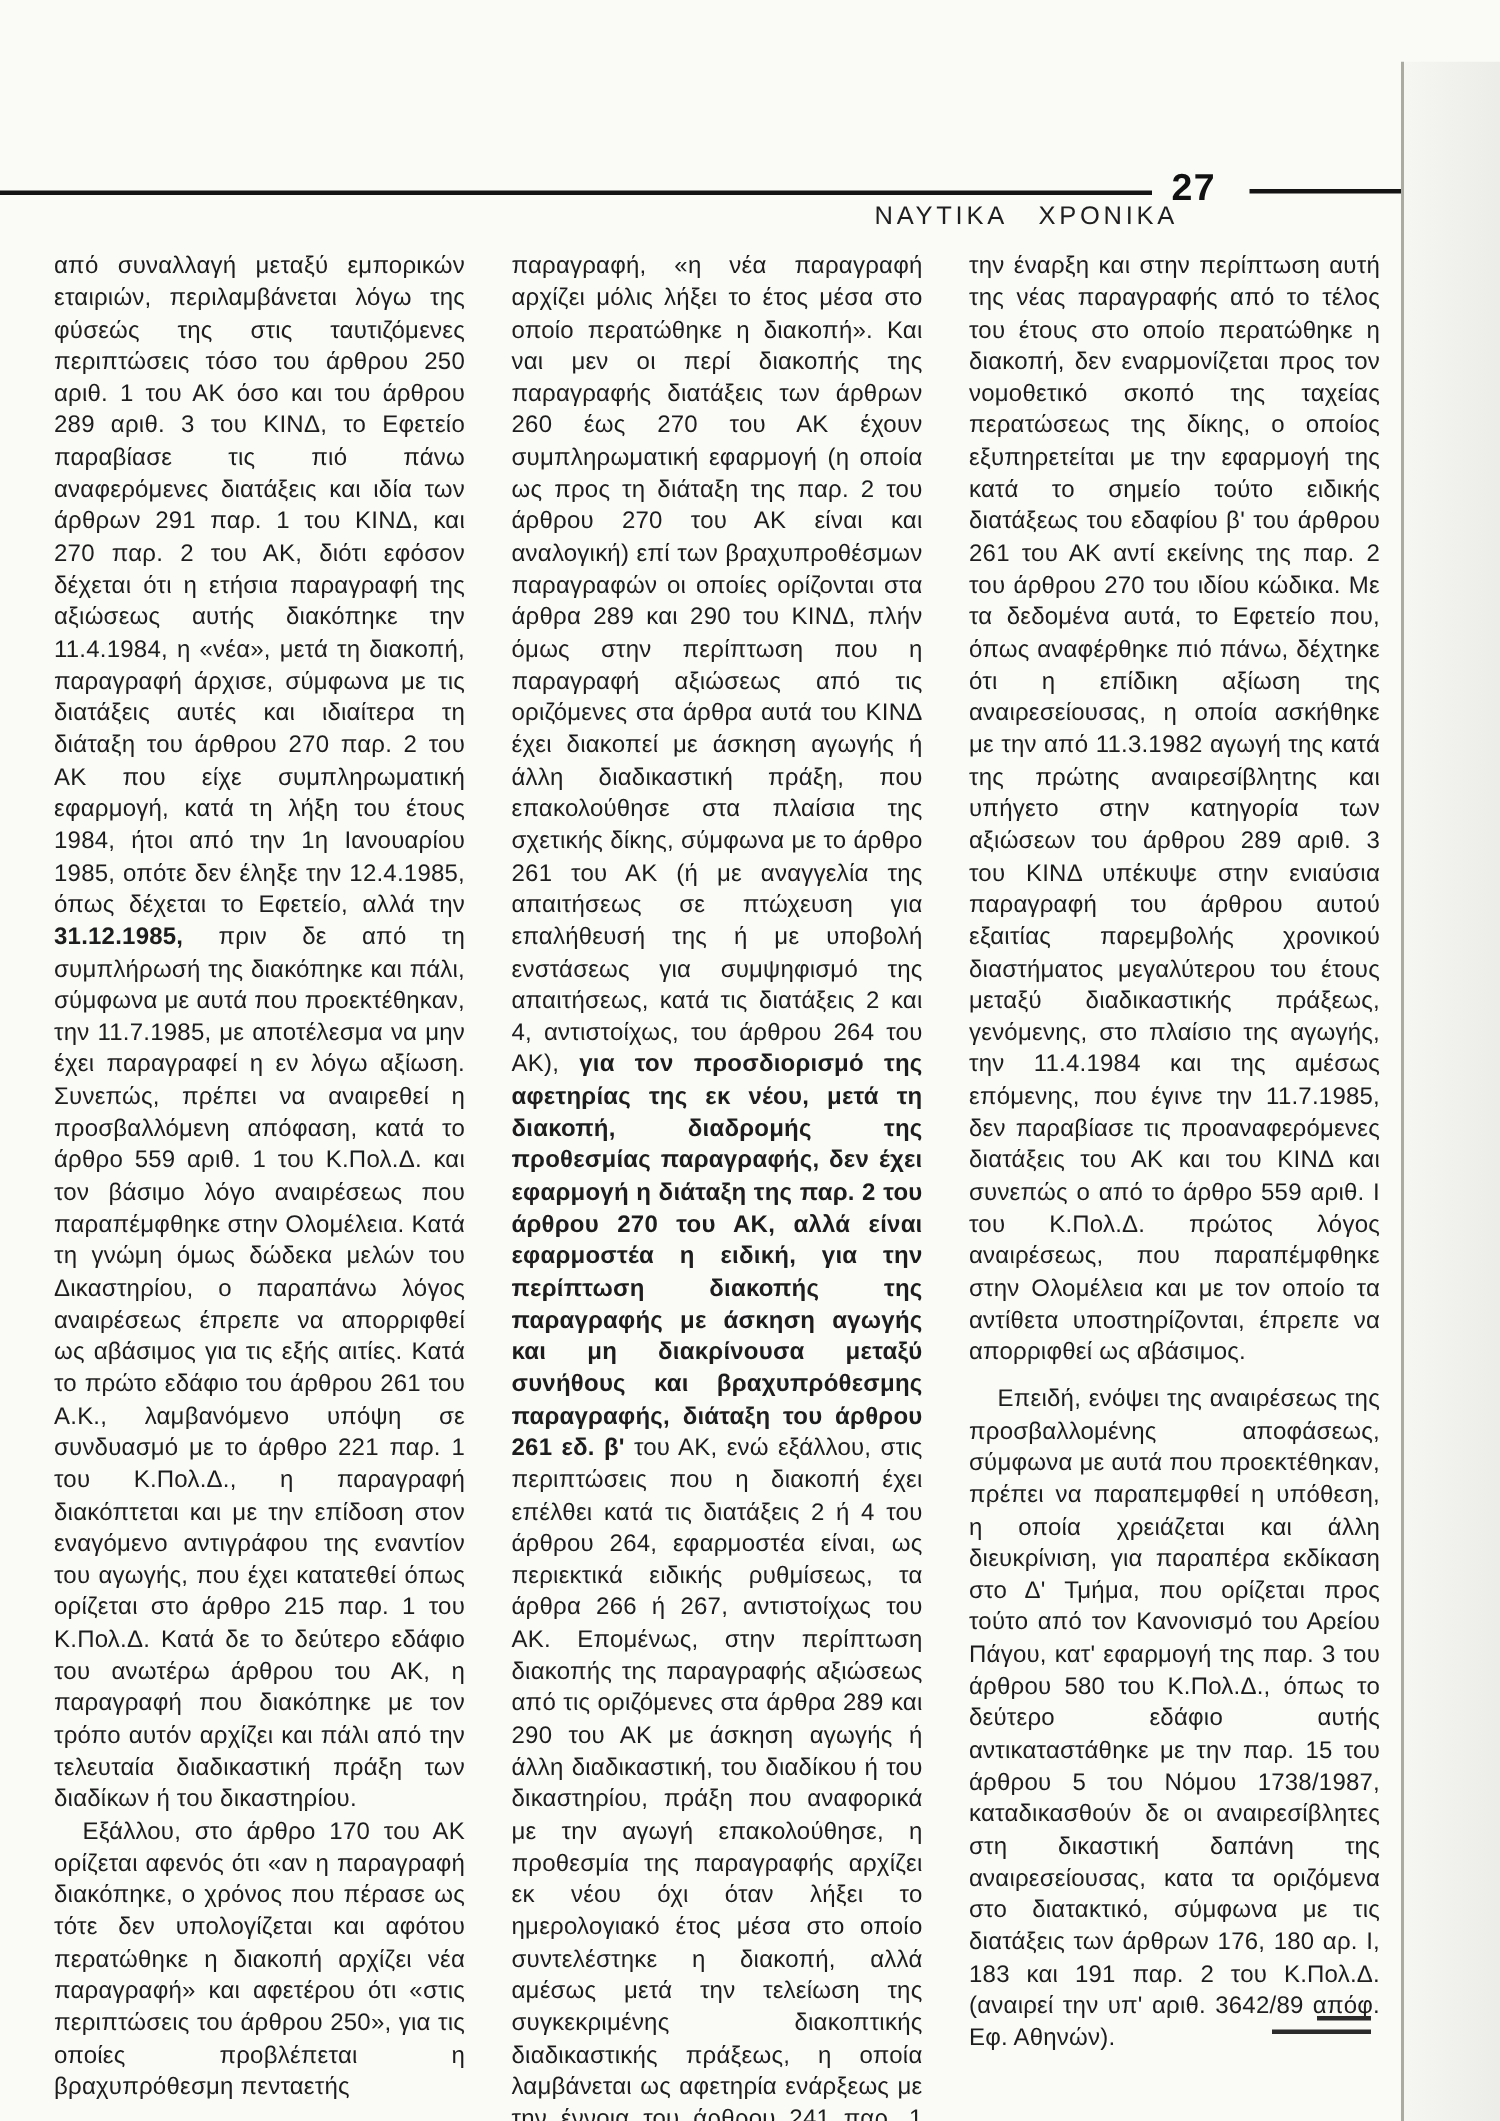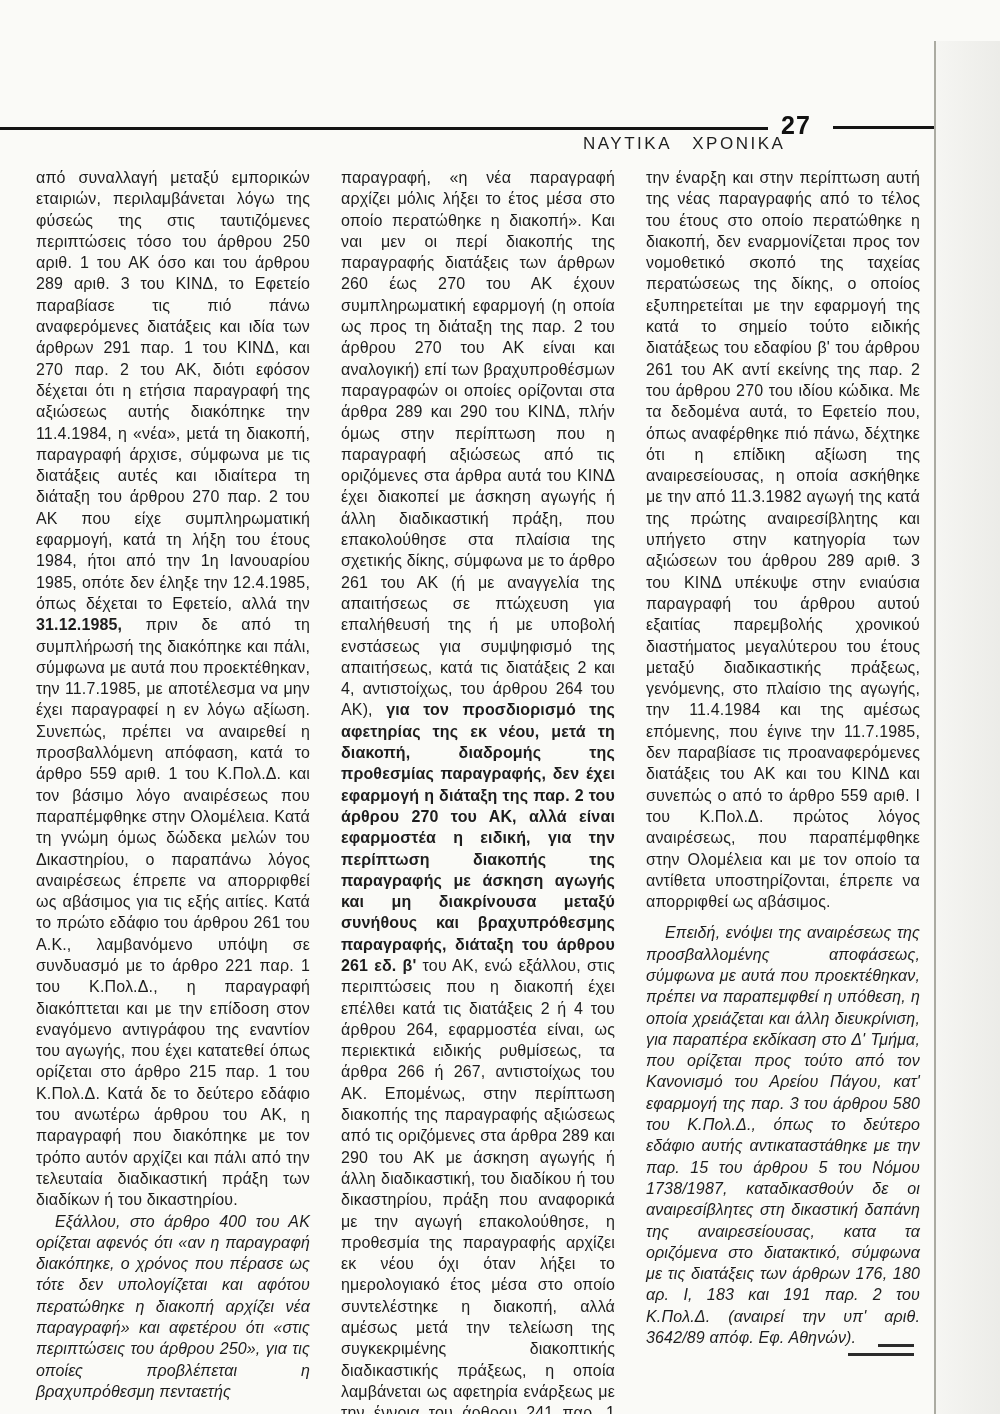--- a/index.html
+++ b/index.html
@@ -37,21 +37,21 @@
     display:flex;gap:31px;
   }
   .col{
     flex:1 1 0;
     text-align:justify;
     font-size:16px;line-height:21.3px;
     letter-spacing:0.15px;
     color:var(--ink);
   }
   .para{margin:0;}
-  .para.indent{text-indent:19px;font-style:italic;}
+  .para.indent{text-indent:19px;}
   .para.spaced{margin-top:10px;}
   .bold{font-weight:700;}
   
   .endmark{position:absolute;left:848px;top:1303px;width:66px;}
   .endmark .dash{height:3px;background:#2b2b2b;}
   .endmark .dash-top{width:36px;margin-left:30px;}
   .endmark .dash-bottom{width:66px;margin-top:6px;}
   
   .scan-vline{position:absolute;left:934px;top:0;width:2px;height:1414px;background:var(--scanline);}
   .scan-right-shade{position:absolute;left:936px;top:0;width:64px;height:1414px;
@@ -64,21 +64,21 @@
 <div class="page">
 
   <div class="rule rule-left"></div>
   <div class="journal">ΝΑΥΤΙΚΑ ΧΡΟΝΙΚΑ</div>
   <div class="pagenum">27</div>
   <div class="rule rule-right"></div>
 
   <div class="columns">
     <div class="col">
         <p class="para"><span>από συναλλαγή μεταξύ εμπορικών εταιριών, περιλαμβάνεται λόγω της φύσεώς της στις ταυτιζόμενες περιπτώσεις τόσο του άρθρου 250 αριθ. 1 του ΑΚ όσο και του άρθρου 289 αριθ. 3 του ΚΙΝΔ, το Εφετείο παραβίασε τις πιό πάνω αναφερόμενες διατάξεις και ιδία των άρθρων 291 παρ. 1 του ΚΙΝΔ, και 270 παρ. 2 του ΑΚ, διότι εφόσον δέχεται ότι η ετήσια παραγραφή της αξιώσεως αυτής διακόπηκε την 11.4.1984, η «νέα», μετά τη διακοπή, παραγραφή άρχισε, σύμφωνα με τις διατάξεις αυτές και ιδιαίτερα τη διάταξη του άρθρου 270 παρ. 2 του ΑΚ που είχε συμπληρωματική εφαρμογή, κατά τη λήξη του έτους 1984, ήτοι από την 1η Ιανουαρίου 1985, οπότε δεν έληξε την 12.4.1985, όπως δέχεται το Εφετείο, αλλά την </span><span class="bold">31.12.1985,</span><span> πριν δε από τη συμπλήρωσή της διακόπηκε και πάλι, σύμφωνα με αυτά που προεκτέθηκαν, την 11.7.1985, με αποτέλεσμα να μην έχει παραγραφεί η εν λόγω αξίωση. Συνεπώς, πρέπει να αναιρεθεί η προσβαλλόμενη απόφαση, κατά το άρθρο 559 αριθ. 1 του Κ.Πολ.Δ. και τον βάσιμο λόγο αναιρέσεως που παραπέμφθηκε στην Ολομέλεια. Κατά τη γνώμη όμως δώδεκα μελών του Δικαστηρίου, ο παραπάνω λόγος αναιρέσεως έπρεπε να απορριφθεί ως αβάσιμος για τις εξής αιτίες. Κατά το πρώτο εδάφιο του άρθρου 261 του Α.Κ., λαμβανόμενο υπόψη σε συνδυασμό με το άρθρο 221 παρ. 1 του Κ.Πολ.Δ., η παραγραφή διακόπτεται και με την επίδοση στον εναγόμενο αντιγράφου της εναντίον του αγωγής, που έχει κατατεθεί όπως ορίζεται στο άρθρο 215 παρ. 1 του Κ.Πολ.Δ. Κατά δε το δεύτερο εδάφιο του ανωτέρω άρθρου του ΑΚ, η παραγραφή που διακόπηκε με τον τρόπο αυτόν αρχίζει και πάλι από την τελευταία διαδικαστική πράξη των διαδίκων ή του δικαστηρίου.</span></p>
-        <p class="para indent"><span>Εξάλλου, στο άρθρο 400 του ΑΚ ορίζεται αφενός ότι «αν η παραγραφή διακόπηκε, ο χρόνος που πέρασε ως τότε δεν υπολογίζεται και αφότου περατώθηκε η διακοπή αρχίζει νέα παραγραφή» και αφετέρου ότι «στις περιπτώσεις του άρθρου 250», για τις οποίες προβλέπεται η βραχυπρόθεσμη πενταετής</span></p>
+        <p class="para indent"><span>Εξάλλου, στο άρθρο 170 του ΑΚ ορίζεται αφενός ότι «αν η παραγραφή διακόπηκε, ο χρόνος που πέρασε ως τότε δεν υπολογίζεται και αφότου περατώθηκε η διακοπή αρχίζει νέα παραγραφή» και αφετέρου ότι «στις περιπτώσεις του άρθρου 250», για τις οποίες προβλέπεται η βραχυπρόθεσμη πενταετής</span></p>
       </div>
     <div class="col">
         <p class="para"><span>παραγραφή, «η νέα παραγραφή αρχίζει μόλις λήξει το έτος μέσα στο οποίο περατώθηκε η διακοπή». Και ναι μεν οι περί διακοπής της παραγραφής διατάξεις των άρθρων 260 έως 270 του ΑΚ έχουν συμπληρωματική εφαρμογή (η οποία ως προς τη διάταξη της παρ. 2 του άρθρου 270 του ΑΚ είναι και αναλογική) επί των βραχυπροθέσμων παραγραφών οι οποίες ορίζονται στα άρθρα 289 και 290 του ΚΙΝΔ, πλήν όμως στην περίπτωση που η παραγραφή αξιώσεως από τις οριζόμενες στα άρθρα αυτά του ΚΙΝΔ έχει διακοπεί με άσκηση αγωγής ή άλλη διαδικαστική πράξη, που επακολούθησε στα πλαίσια της σχετικής δίκης, σύμφωνα με το άρθρο 261 του ΑΚ (ή με αναγγελία της απαιτήσεως σε πτώχευση για επαλήθευσή της ή με υποβολή ενστάσεως για συμψηφισμό της απαιτήσεως, κατά τις διατάξεις 2 και 4, αντιστοίχως, του άρθρου 264 του ΑΚ), </span><span class="bold">για τον προσδιορισμό της αφετηρίας της εκ νέου, μετά τη διακοπή, διαδρομής της προθεσμίας παραγραφής, δεν έχει εφαρμογή η διάταξη της παρ. 2 του άρθρου 270 του ΑΚ, αλλά είναι εφαρμοστέα η ειδική, για την περίπτωση διακοπής της παραγραφής με άσκηση αγωγής και μη διακρίνουσα μεταξύ συνήθους και βραχυπρόθεσμης παραγραφής, διάταξη του άρθρου 261 εδ. β'</span><span> του ΑΚ, ενώ εξάλλου, στις περιπτώσεις που η διακοπή έχει επέλθει κατά τις διατάξεις 2 ή 4 του άρθρου 264, εφαρμοστέα είναι, ως περιεκτικά ειδικής ρυθμίσεως, τα άρθρα 266 ή 267, αντιστοίχως του ΑΚ. Επομένως, στην περίπτωση διακοπής της παραγραφής αξιώσεως από τις οριζόμενες στα άρθρα 289 και 290 του ΑΚ με άσκηση αγωγής ή άλλη διαδικαστική, του διαδίκου ή του δικαστηρίου, πράξη που αναφορικά με την αγωγή επακολούθησε, η προθεσμία της παραγραφής αρχίζει εκ νέου όχι όταν λήξει το ημερολογιακό έτος μέσα στο οποίο συντελέστηκε η διακοπή, αλλά αμέσως μετά την τελείωση της συγκεκριμένης διακοπτικής διαδικαστικής πράξεως, η οποία λαμβάνεται ως αφετηρία ενάρξεως με την έννοια του άρθρου 241 παρ. 1 του ΑΚ.</span></p>
       </div>
     <div class="col">
         <p class="para"><span>την έναρξη και στην περίπτωση αυτή της νέας παραγραφής από το τέλος του έτους στο οποίο περατώθηκε η διακοπή, δεν εναρμονίζεται προς τον νομοθετικό σκοπό της ταχείας περατώσεως της δίκης, ο οποίος εξυπηρετείται με την εφαρμογή της κατά το σημείο τούτο ειδικής διατάξεως του εδαφίου β' του άρθρου 261 του ΑΚ αντί εκείνης της παρ. 2 του άρθρου 270 του ιδίου κώδικα. Με τα δεδομένα αυτά, το Εφετείο που, όπως αναφέρθηκε πιό πάνω, δέχτηκε ότι η επίδικη αξίωση της αναιρεσείουσας, η οποία ασκήθηκε με την από 11.3.1982 αγωγή της κατά της πρώτης αναιρεσίβλητης και υπήγετο στην κατηγορία των αξιώσεων του άρθρου 289 αριθ. 3 του ΚΙΝΔ υπέκυψε στην ενιαύσια παραγραφή του άρθρου αυτού εξαιτίας παρεμβολής χρονικού διαστήματος μεγαλύτερου του έτους μεταξύ διαδικαστικής πράξεως, γενόμενης, στο πλαίσιο της αγωγής, την 11.4.1984 και της αμέσως επόμενης, που έγινε την 11.7.1985, δεν παραβίασε τις προαναφερόμενες διατάξεις του ΑΚ και του ΚΙΝΔ και συνεπώς ο από το άρθρο 559 αριθ. Ι του Κ.Πολ.Δ. πρώτος λόγος αναιρέσεως, που παραπέμφθηκε στην Ολομέλεια και με τον οποίο τα αντίθετα υποστηρίζονται, έπρεπε να απορριφθεί ως αβάσιμος.</span></p>
         <p class="para indent spaced"><span>Επειδή, ενόψει της αναιρέσεως της προσβαλλομένης αποφάσεως, σύμφωνα με αυτά που προεκτέθηκαν, πρέπει να παραπεμφθεί η υπόθεση, η οποία χρειάζεται και άλλη διευκρίνιση, για παραπέρα εκδίκαση στο Δ' Τμήμα, που ορίζεται προς τούτο από τον Κανονισμό του Αρείου Πάγου, κατ' εφαρμογή της παρ. 3 του άρθρου 580 του Κ.Πολ.Δ., όπως το δεύτερο εδάφιο αυτής αντικαταστάθηκε με την παρ. 15 του άρθρου 5 του Νόμου 1738/1987, καταδικασθούν δε οι αναιρεσίβλητες στη δικαστική δαπάνη της αναιρεσείουσας, κατα τα οριζόμενα στο διατακτικό, σύμφωνα με τις διατάξεις των άρθρων 176, 180 αρ. Ι, 183 και 191 παρ. 2 του Κ.Πολ.Δ. (αναιρεί την υπ' αριθ. 3642/89 απόφ. Εφ. Αθηνών).</span></p>
       </div>
   </div>
 

